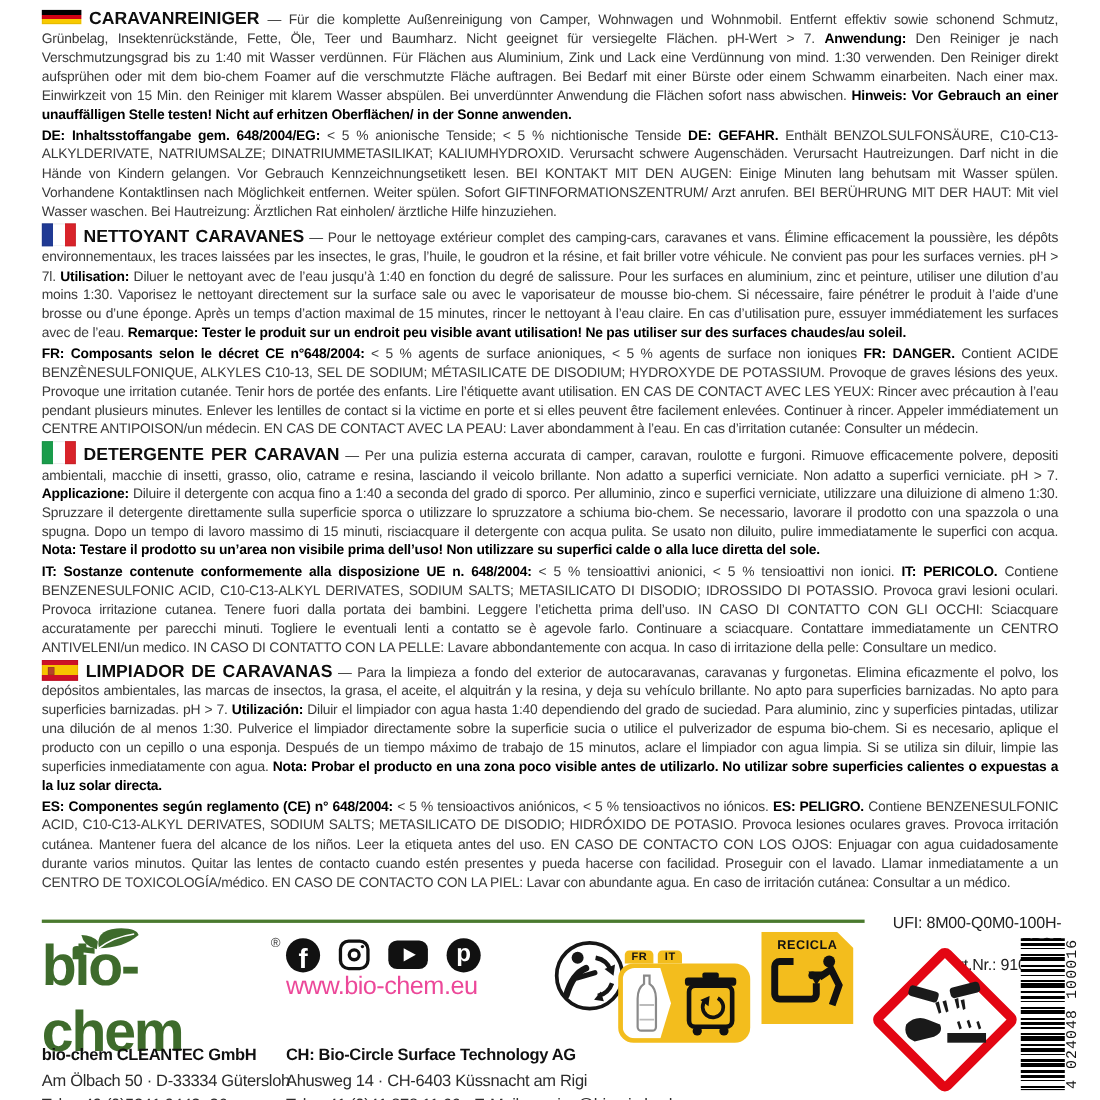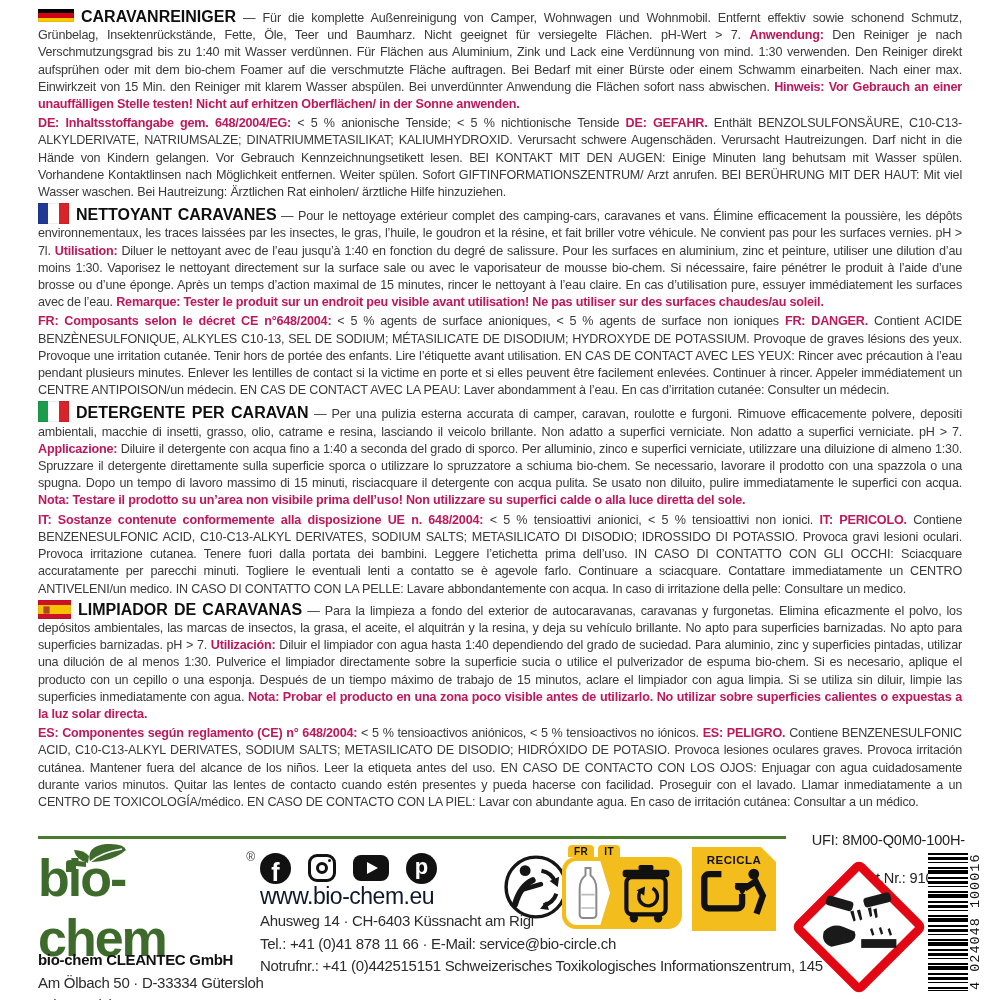--- a/index.html
+++ b/index.html
@@ -11,21 +11,21 @@
   .page { position:relative; width:1000px; height:1000px; background:#fff; }
 
   
   .content { padding:9px 38px 0 38px; }
   .para {
     margin:0 0 2px 0; text-align:justify;
     font-size:12.6px; line-height:17.2px; letter-spacing:-0.2px; color:#3a3a3a;
   }
   .sec-start { margin-top:2px; }
   .r-n { font-weight:400; }
-  .r-b { font-weight:700; color:#be185d; }
+  .r-b { font-weight:700; color:#000000; }
   .r-t { font-weight:700; font-size:16px; color:#0f0f0f; line-height:1; letter-spacing:0;margin-top:16px; }
 
   
   .flag { display:inline-block; margin-right:7px; box-shadow:inset 0 0 0 1px rgba(0,0,0,0.07); }
   .flag-de { width:36px; height:13px; vertical-align:0px;
     background:linear-gradient(#000 0 33.3%, #d10214 33.3% 66.6%, #f8ca00 66.6%); }
   .flag-fr { width:31px; height:21px; vertical-align:-4px;
     background:linear-gradient(90deg,#203a94 0 33.3%, #fff 33.3% 66.6%, #d8232a 66.6%); }
   .flag-it { width:31px; height:21px; vertical-align:-4px;
     background:linear-gradient(90deg,#1a9c4b 0 33.3%, #fff 33.3% 66.6%, #d8232a 66.6%); }
@@ -56,26 +56,26 @@
   .icon-ig { width:28px; height:28px; border:3px solid #111; border-radius:9px; position:relative; }
   .icon-ig::before { content:""; position:absolute; left:5px; top:5px; width:6px; height:6px;
     border:3px solid #111; border-radius:50%; }
   .icon-ig::after { content:""; position:absolute; right:2px; top:2px; width:3px; height:3px;
     border-radius:50%; background:#111; }
   .icon-yt { width:36px; height:26px; border-radius:8px; background:#111; position:relative; }
   .icon-yt::after { content:""; position:absolute; left:14px; top:7px;
     border-left:11px solid #fff; border-top:6px solid transparent; border-bottom:6px solid transparent; }
   .icon-pin { width:31px; height:31px; border-radius:50%; background:#111; color:#fff; position:relative; }
   .icon-pin span { position:absolute; left:0; right:0; top:1px; text-align:center; font-size:22px; font-weight:700; }
-  .website { position:absolute; left:260px; top:883px; font-size:23px; color:#0f172a; letter-spacing:-0.5px; }
+  .website { position:absolute; left:260px; top:883px; font-size:23px; color:#ec4899; letter-spacing:-0.5px; }
 
   .triman { position:absolute; left:502px; top:853px; }
 
   .sort-badge { position:absolute; left:562px; top:845px; width:120px; height:88px; }
-  .sort-tabs { display:flex; gap:4px; padding-left:6px; }
+  .sort-tabs { display:flex; gap:4px; padding-left:6px;margin-top:19px; }
   .sort-tab { background:#f3bd1d; color:#111; font-weight:700; font-size:10px; padding:1px 6px 0;
     border-radius:4px 4px 0 0; letter-spacing:0.5px; }
   .sort-body { position:relative; width:120px; height:72px; background:#f3bd1d; border-radius:14px; }
   .sort-bottle { position:absolute; left:4px; top:4px; width:44px; height:64px; background:#fff;
     border-radius:11px 4px 4px 11px; display:flex; align-items:center; justify-content:center;
     clip-path:polygon(0 0, 78% 0, 100% 50%, 78% 100%, 0 100%); }
   .sort-bin { position:absolute; right:8px; top:5px; }
 
   .recicla { position:absolute; left:692px; top:847px; width:84px; height:84px; background:#f3bd1d;
     clip-path:polygon(0 0, 82% 0, 100% 18%, 100% 100%, 0 100%); text-align:center; }
@@ -142,20 +142,21 @@
     <div class="icon-ig"></div>
     <div class="icon-yt"></div>
     <div class="icon-pin">
         <span>p</span>
       </div>
   </div>
 
   <div class="website">www.bio-chem.eu</div>
 
   <div class="f-addr addr-ch">
+    <div class="bold">CH: Bio-Circle Surface Technology AG</div>
     <div>Ahusweg 14 · CH-6403 Küssnacht am Rigi</div>
     <div>Tel.: +41 (0)41 878 11 66 · E-Mail: service@bio-circle.ch</div>
     <div>Notrufnr.: +41 (0)442515151 Schweizerisches Toxikologisches Informationszentrum, 145</div>
   </div>
 
   <svg class="triman" width="68" height="68" viewBox="0 0 100 100">
     <circle cx="50" cy="50" r="44" fill="none" stroke="#161616" stroke-width="5"></circle>
     <circle cx="34" cy="26" r="8" fill="#161616"></circle>
     <path d="M19,76 Q27,48 45,40" stroke="#161616" stroke-width="9" fill="none" stroke-linecap="round"></path>
     <path d="M33,53 L57,46" stroke="#161616" stroke-width="7" stroke-linecap="round"></path>

